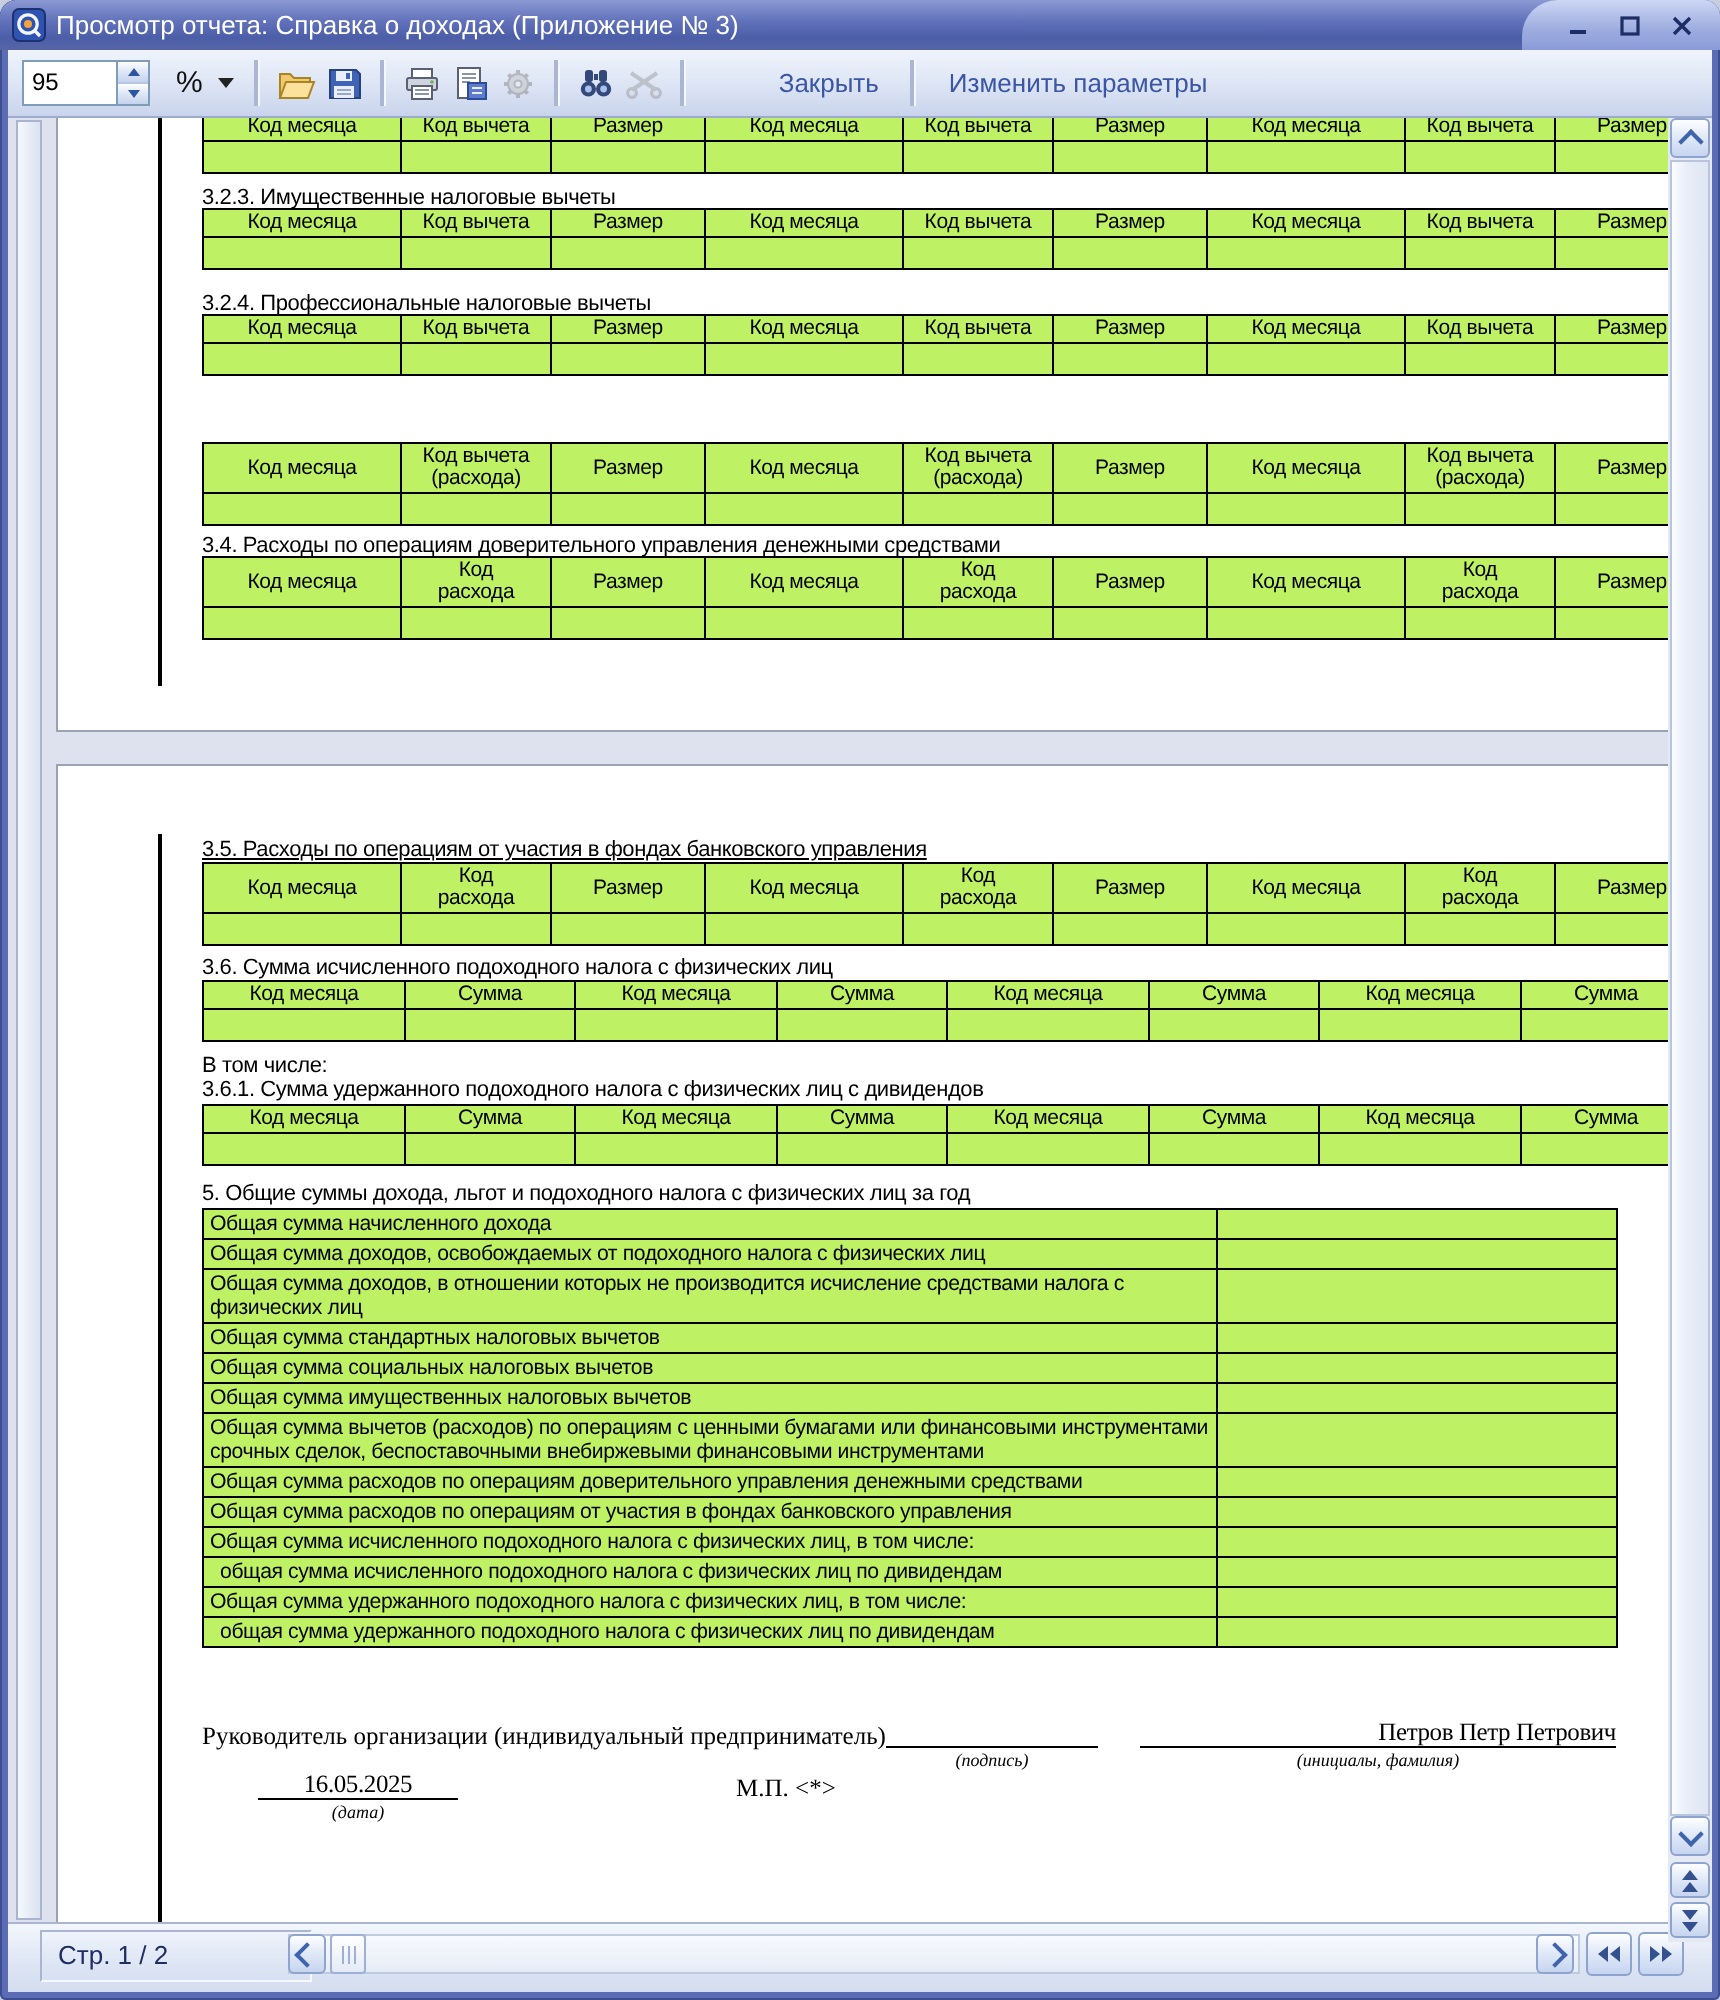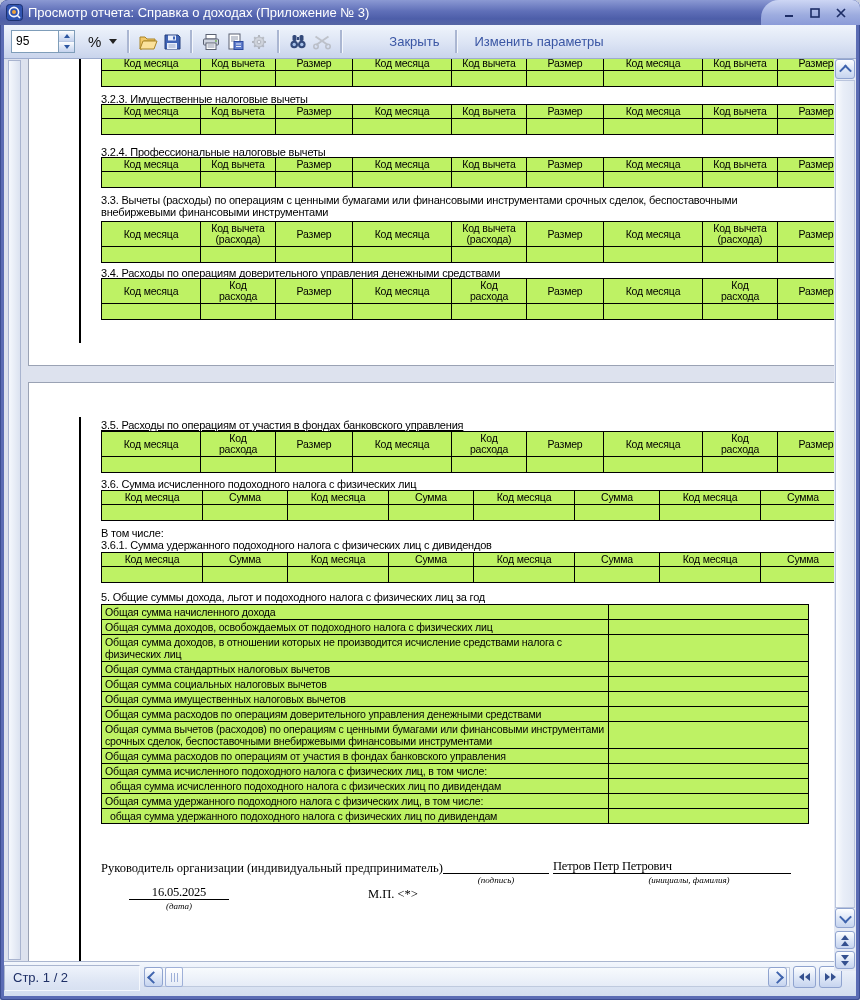--- a/index.html
+++ b/index.html
@@ -69,21 +69,21 @@
   .chev.right{border-right-width:2px;border-top-width:2px;transform:rotate(45deg);}
   .dbl{display:flex;flex-direction:column;align-items:center;gap:1px;}
   .dblh{display:flex;flex-direction:row;align-items:center;gap:1px;}
   .t-u{width:0;height:0;border-left:4px solid transparent;border-right:4px solid transparent;border-bottom:5px solid #34508f;}
   .t-d{width:0;height:0;border-left:4px solid transparent;border-right:4px solid transparent;border-top:5px solid #34508f;}
   .t-l{width:0;height:0;border-top:4px solid transparent;border-bottom:4px solid transparent;border-right:5px solid #34508f;}
   .t-r{width:0;height:0;border-top:4px solid transparent;border-bottom:4px solid transparent;border-left:5px solid #34508f;}
   
   .statusbar{position:absolute;left:4px;right:4px;bottom:4px;height:35px;
     background:linear-gradient(#f3f7fd,#dde5f4 60%,#d3ddef);border-top:1px solid #aab6d0;box-sizing:border-box;}
-  .pagepanel{position:absolute;left:0;top:3px;width:136px;height:26px;border:1px solid #aab6d0;border-right-color:#f5f8fd;border-bottom-color:#f5f8fd;
+  .pagepanel{position:absolute;left:16px;top:3px;width:136px;height:26px;border:1px solid #aab6d0;border-right-color:#f5f8fd;border-bottom-color:#f5f8fd;
     box-sizing:border-box;font-size:13px;color:#1e2f66;padding:4px 0 0 8px;}
   .htrack{position:absolute;left:140px;top:5px;width:646px;height:20px;
     background:linear-gradient(#f7fafd,#e6ecf7);border:1px solid #bfcade;box-sizing:border-box;}
   .hbtn{position:absolute;top:5px;width:19px;height:20px;background:linear-gradient(#fdfeff,#dfe8f7 50%,#c6d4ef);
     border:1px solid #8fa3cf;border-radius:3px;box-sizing:border-box;display:flex;align-items:center;justify-content:center;}
   .hthumb{position:absolute;left:161px;top:5px;width:18px;height:20px;background:linear-gradient(#ffffff,#e4ebf7);
     border:1px solid #9fb0d8;border-radius:2px;box-sizing:border-box;display:flex;align-items:center;justify-content:center;}
   .ridges{width:7px;height:9px;background:repeating-linear-gradient(90deg,#9fb0d8 0 1px,transparent 1px 3px);}
   .navbtn{position:absolute;top:4px;width:23px;height:22px;background:linear-gradient(#fdfeff,#dfe8f7 50%,#c6d4ef);
     border:1px solid #8fa3cf;border-radius:3px;box-sizing:border-box;display:flex;align-items:center;justify-content:center;}
@@ -290,23 +290,20 @@
                 <td></td>
                 <td></td>
                 <td></td>
                 <td></td>
                 <td></td>
                 <td></td>
               </tr>
             </tbody>
           </table>
         </div>
-      <div class="sec-para" style="top:137px;">
-        <span>3.3. Вычеты (расходы) по операциям с ценными бумагами или финансовыми инструментами срочных сделок, беспоставочными</span><br><span>внебиржевыми финансовыми инструментами</span>
-      </div>
       <div class="tbl" style="top:163px;">
           <table class="rt" style="width: 708px;">
             <tbody>
               <tr>
                 <th style="width: 94px;">Код месяца</th>
                 <th style="width: 70px;">Код вычета<br>(расхода)</th>
                 <th style="width: 72px;">Размер</th>
                 <th style="width: 94px;">Код месяца</th>
                 <th style="width: 70px;">Код вычета<br>(расхода)</th>
                 <th style="width: 72px;">Размер</th>
@@ -467,25 +464,25 @@
               </tr>
               <tr>
                 <td style="width: 500px;">Общая сумма социальных налоговых вычетов</td>
                 <td style="width: 193px;"></td>
               </tr>
               <tr>
                 <td style="width: 500px;">Общая сумма имущественных налоговых вычетов</td>
                 <td style="width: 193px;"></td>
               </tr>
               <tr>
+                <td style="width: 500px;">Общая сумма вычетов (расходов) по операциям с ценными бумагами или финансовыми инструментами срочных сделок, беспоставочными внебиржевыми финансовыми инструментами</td>
+                <td style="width: 193px;"></td>
+              </tr>
+              <tr>
                 <td style="width: 500px;">Общая сумма расходов по операциям доверительного управления денежными средствами</td>
-                <td style="width: 193px;"></td>
-              </tr>
-              <tr>
-                <td style="width: 500px;">Общая сумма вычетов (расходов) по операциям с ценными бумагами или финансовыми инструментами срочных сделок, беспоставочными внебиржевыми финансовыми инструментами</td>
                 <td style="width: 193px;"></td>
               </tr>
               <tr>
                 <td style="width: 500px;">Общая сумма расходов по операциям от участия в фондах банковского управления</td>
                 <td style="width: 193px;"></td>
               </tr>
               <tr>
                 <td style="width: 500px;">Общая сумма исчисленного подоходного налога с физических лиц, в том числе:</td>
                 <td style="width: 193px;"></td>
               </tr>
@@ -501,21 +498,21 @@
                 <td class="ind" style="width: 500px;">общая сумма удержанного подоходного налога с физических лиц по дивидендам</td>
                 <td style="width: 193px;"></td>
               </tr>
             </tbody>
           </table>
         </div>
 
       <div class="sig" style="left:72px;top:478px;">Руководитель организации (индивидуальный предприниматель)</div>
       <div class="sigline" style="left:414px;top:474px;width:106px;height:16px;"></div>
       <div class="sigcap" style="left:414px;top:492px;width:106px;">(подпись)</div>
-      <div class="sigline" style="left:524px;top:476px;width:238px;height:14px;text-align:left;">
+      <div class="sigline" style="left:541px;top:476px;width:238px;height:14px;text-align:right;">
         <span style="font-size:12.5px;">Петров Петр Петрович</span>
       </div>
       <div class="sigcap" style="left:541px;top:492px;width:238px;">(инициалы, фамилия)</div>
       <div class="sigline" style="left:100px;top:502px;width:100px;height:14px;text-align:center;">
         <span style="font-size:12.5px;">16.05.2025</span>
       </div>
       <div class="sigcap" style="left:100px;top:518px;width:100px;">(дата)</div>
       <div class="sig" style="left:339px;top:504px;">М.П. &lt;*&gt;</div>
     </div>
   </div>

